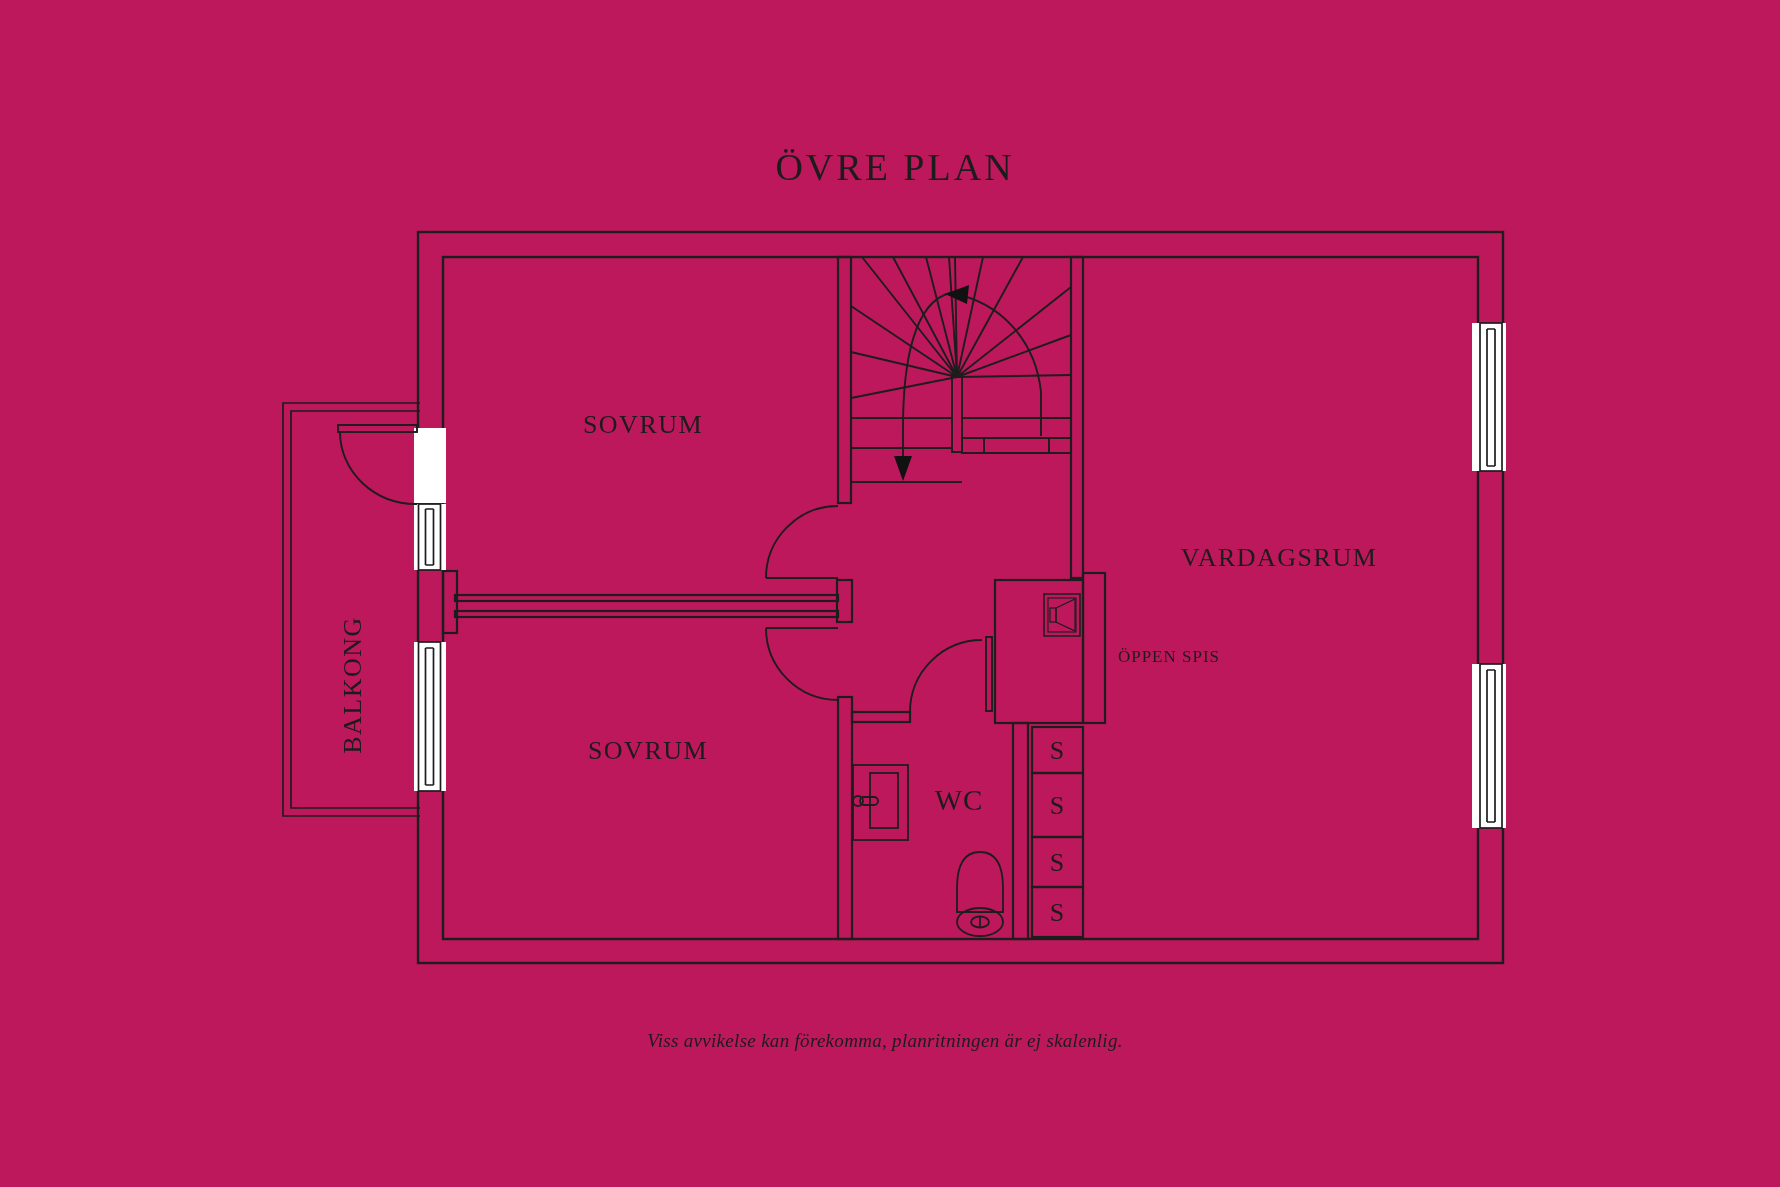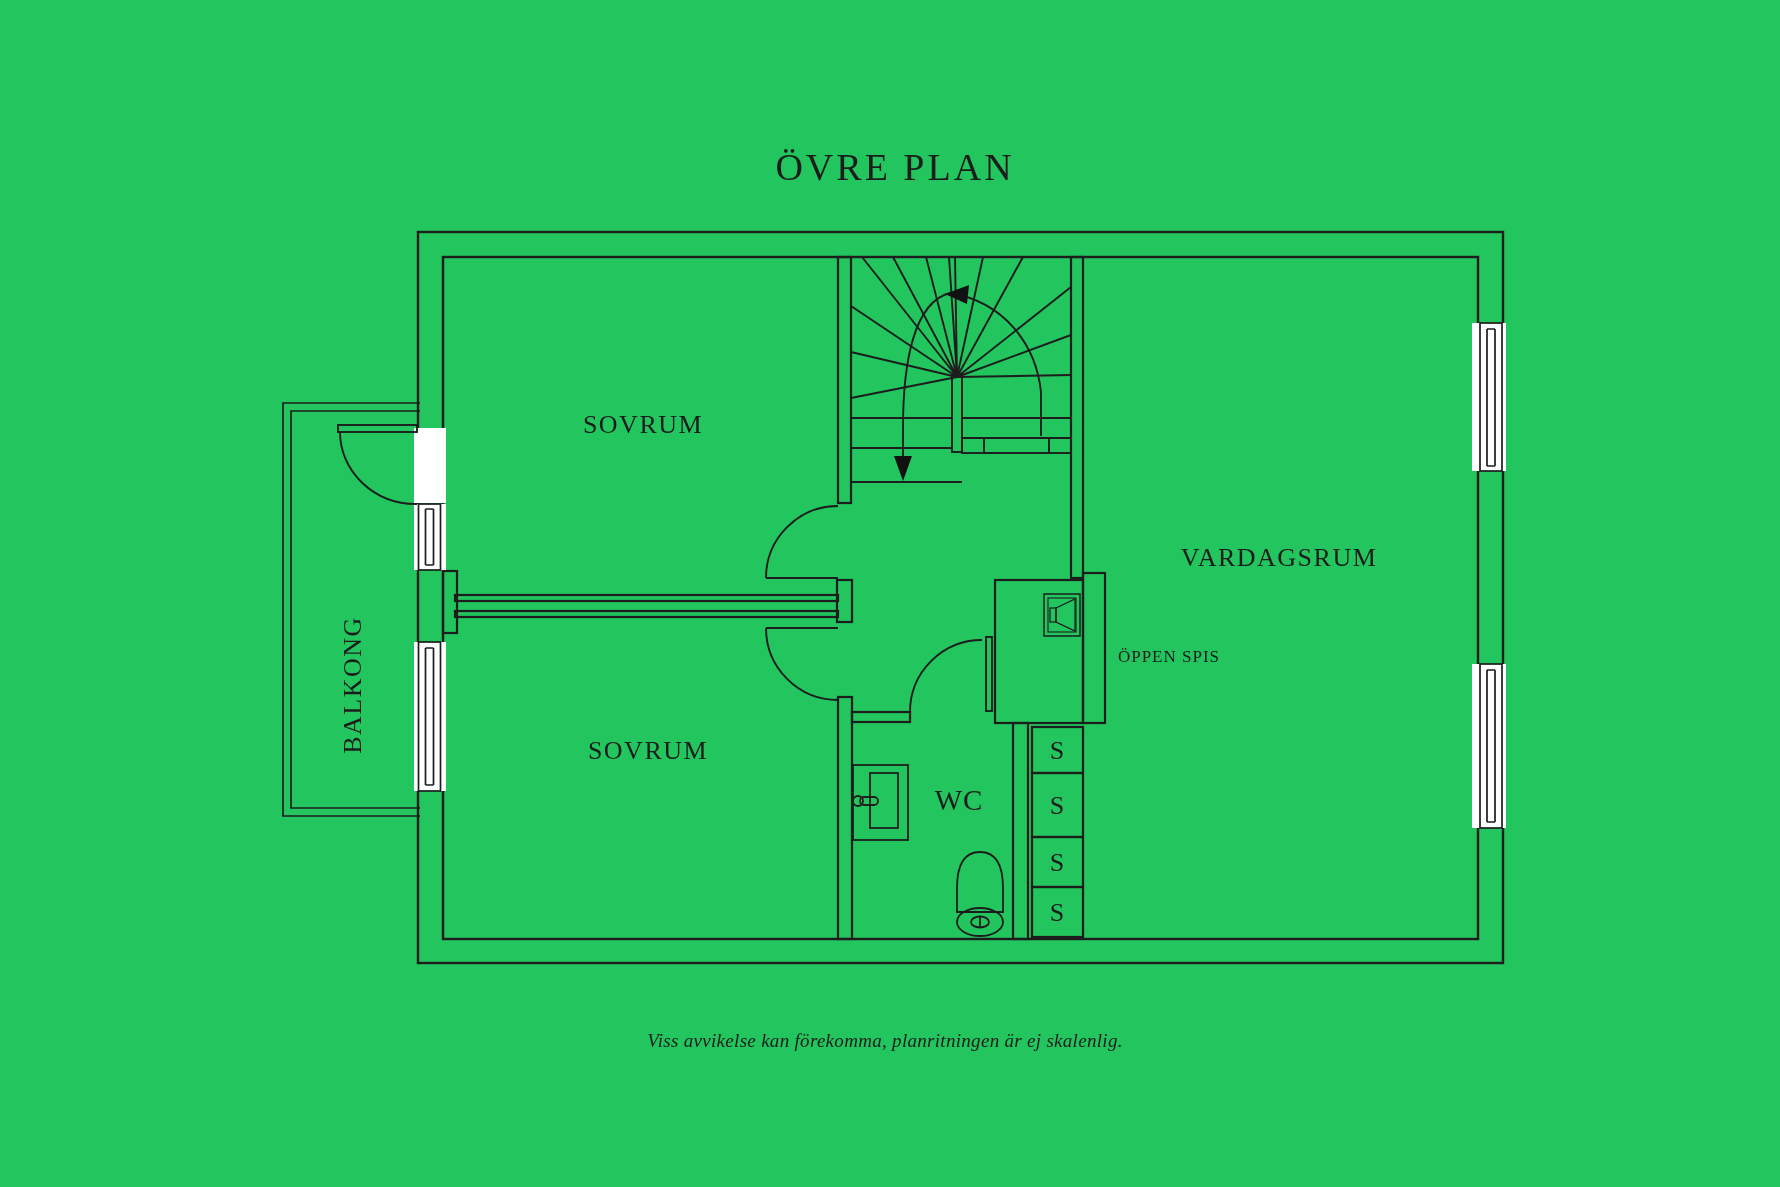--- a/index.html
+++ b/index.html
@@ -1,16 +1,16 @@
 <!DOCTYPE html>
 <html><head>
 <meta charset="utf-8">
 <style>
   html,body{margin:0;padding:0;background:#ffffff;}
-  .page{width:1780px;height:1187px;background:#22c55e;position:relative;overflow:hidden;}
+  .page{width:1780px;height:1187px;background:#be185d;position:relative;overflow:hidden;}
   svg text{fill:#1c1c1c;font-family:"Liberation Serif","DejaVu Serif",serif;}
   .t-title{font-size:38px;letter-spacing:3px;}
   .t-room{font-size:26px;letter-spacing:1.5px;}
   .t-wc{font-size:29px;letter-spacing:1px;}
   .t-small{font-size:17px;letter-spacing:1px;}
   .t-s{font-size:26px;}
   .t-caption{font-size:19px;font-style:italic;letter-spacing:0.3px;}
 </style>
 </head>
 <body>

